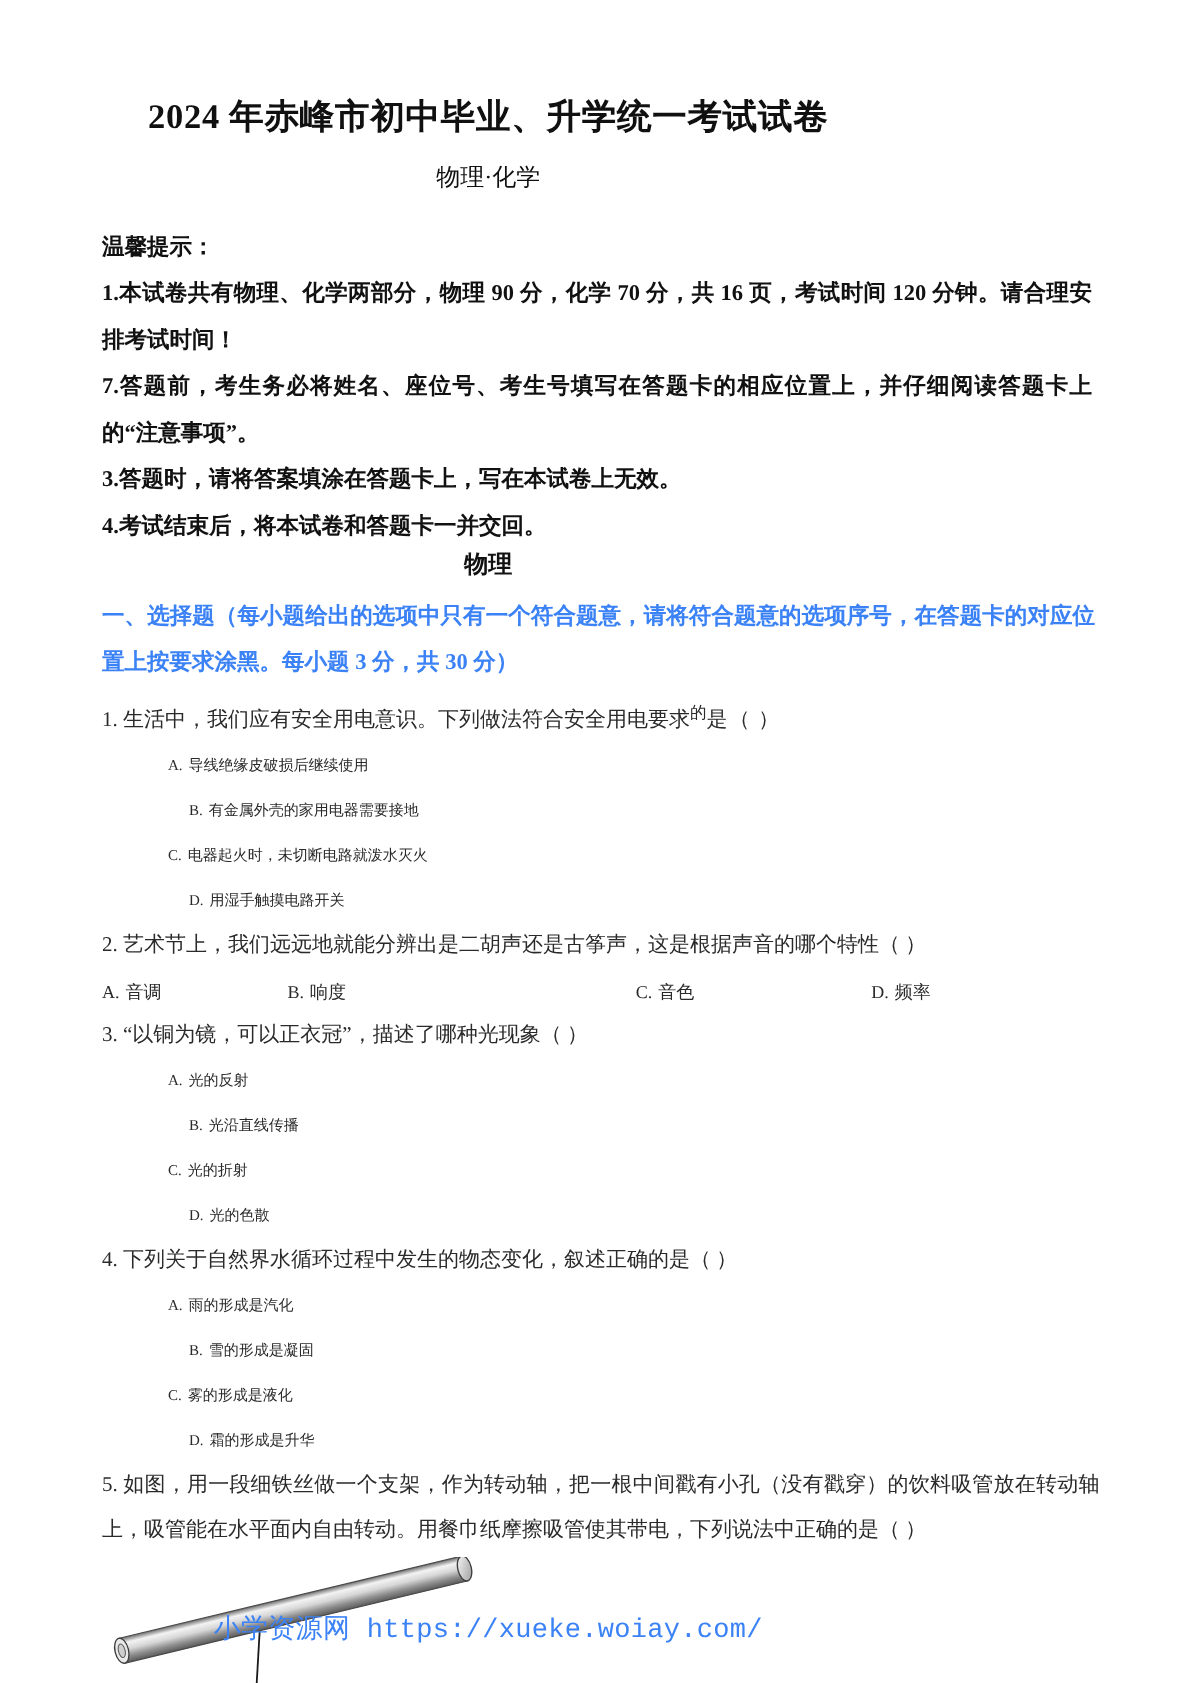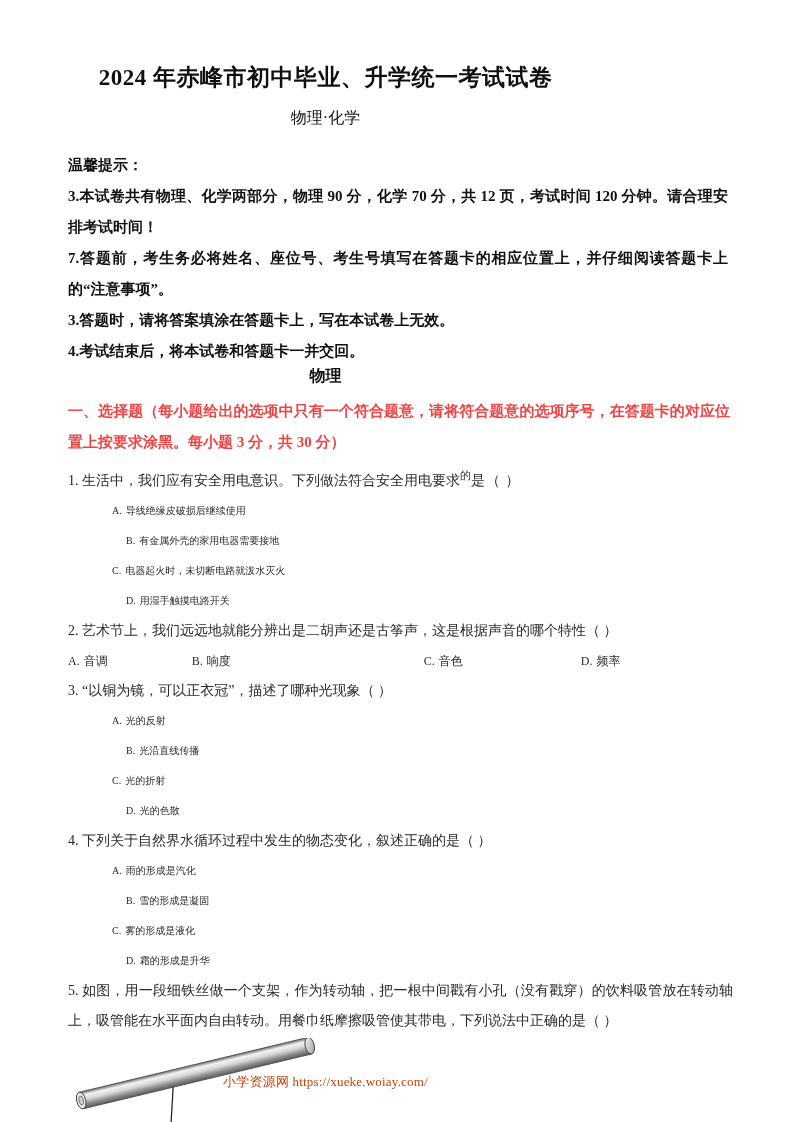--- a/index.html
+++ b/index.html
@@ -79,21 +79,21 @@
 
   
   .section-instruction {
     position: absolute;
     left: 68px;
     top: 396px;
     width: 662px;
     font-size: 15px;
     font-weight: bold;
     line-height: 31px;
-    color: #ef4444;
+    color: #3b82f6;
     text-align: justify;
   }
 
   
   .questions {
     position: absolute;
     left: 68px;
     top: 466px;
     width: 665px;
   }
@@ -154,38 +154,38 @@
     left: 0;
     top: 0;
   }
 
   
   .watermark {
     position: absolute;
     left: 0; right: 0;
     top: 1073px;
     text-align: center;
-    font-family: Liberation Serif, serif;
-    font-size: 13px;
-    color: #c2410c;
+    font-family: Liberation Mono, monospace;
+    font-size: 18px;
+    color: #3b82f6;
     letter-spacing: 0.2px;
     white-space: nowrap;
   }
 </style>
 </head>
 <body>
 
 <div class="page">
 
   <div class="doc-title">2024 年赤峰市初中毕业、升学统一考试试卷</div>
   <div class="doc-subtitle">物理·化学</div>
 
   <div class="notes">
     <div class="notes-heading">温馨提示：</div>
-    <div class="note-line">3.本试卷共有物理、化学两部分，物理 90 分，化学 70 分，共 12 页，考试时间 120 分钟。请合理安排考试时间！</div>
+    <div class="note-line">1.本试卷共有物理、化学两部分，物理 90 分，化学 70 分，共 16 页，考试时间 120 分钟。请合理安排考试时间！</div>
     <div class="note-line">7.答题前，考生务必将姓名、座位号、考生号填写在答题卡的相应位置上，并仔细阅读答题卡上的“注意事项”。</div>
     <div class="note-line">3.答题时，请将答案填涂在答题卡上，写在本试卷上无效。</div>
     <div class="note-line">4.考试结束后，将本试卷和答题卡一并交回。</div>
   </div>
 
   <div class="subject-band">物理</div>
   <div class="section-instruction">一、选择题（每小题给出的选项中只有一个符合题意，请将符合题意的选项序号，在答题卡的对应位置上按要求涂黑。每小题 3 分，共 30 分）</div>
 
   <div class="questions">
 

